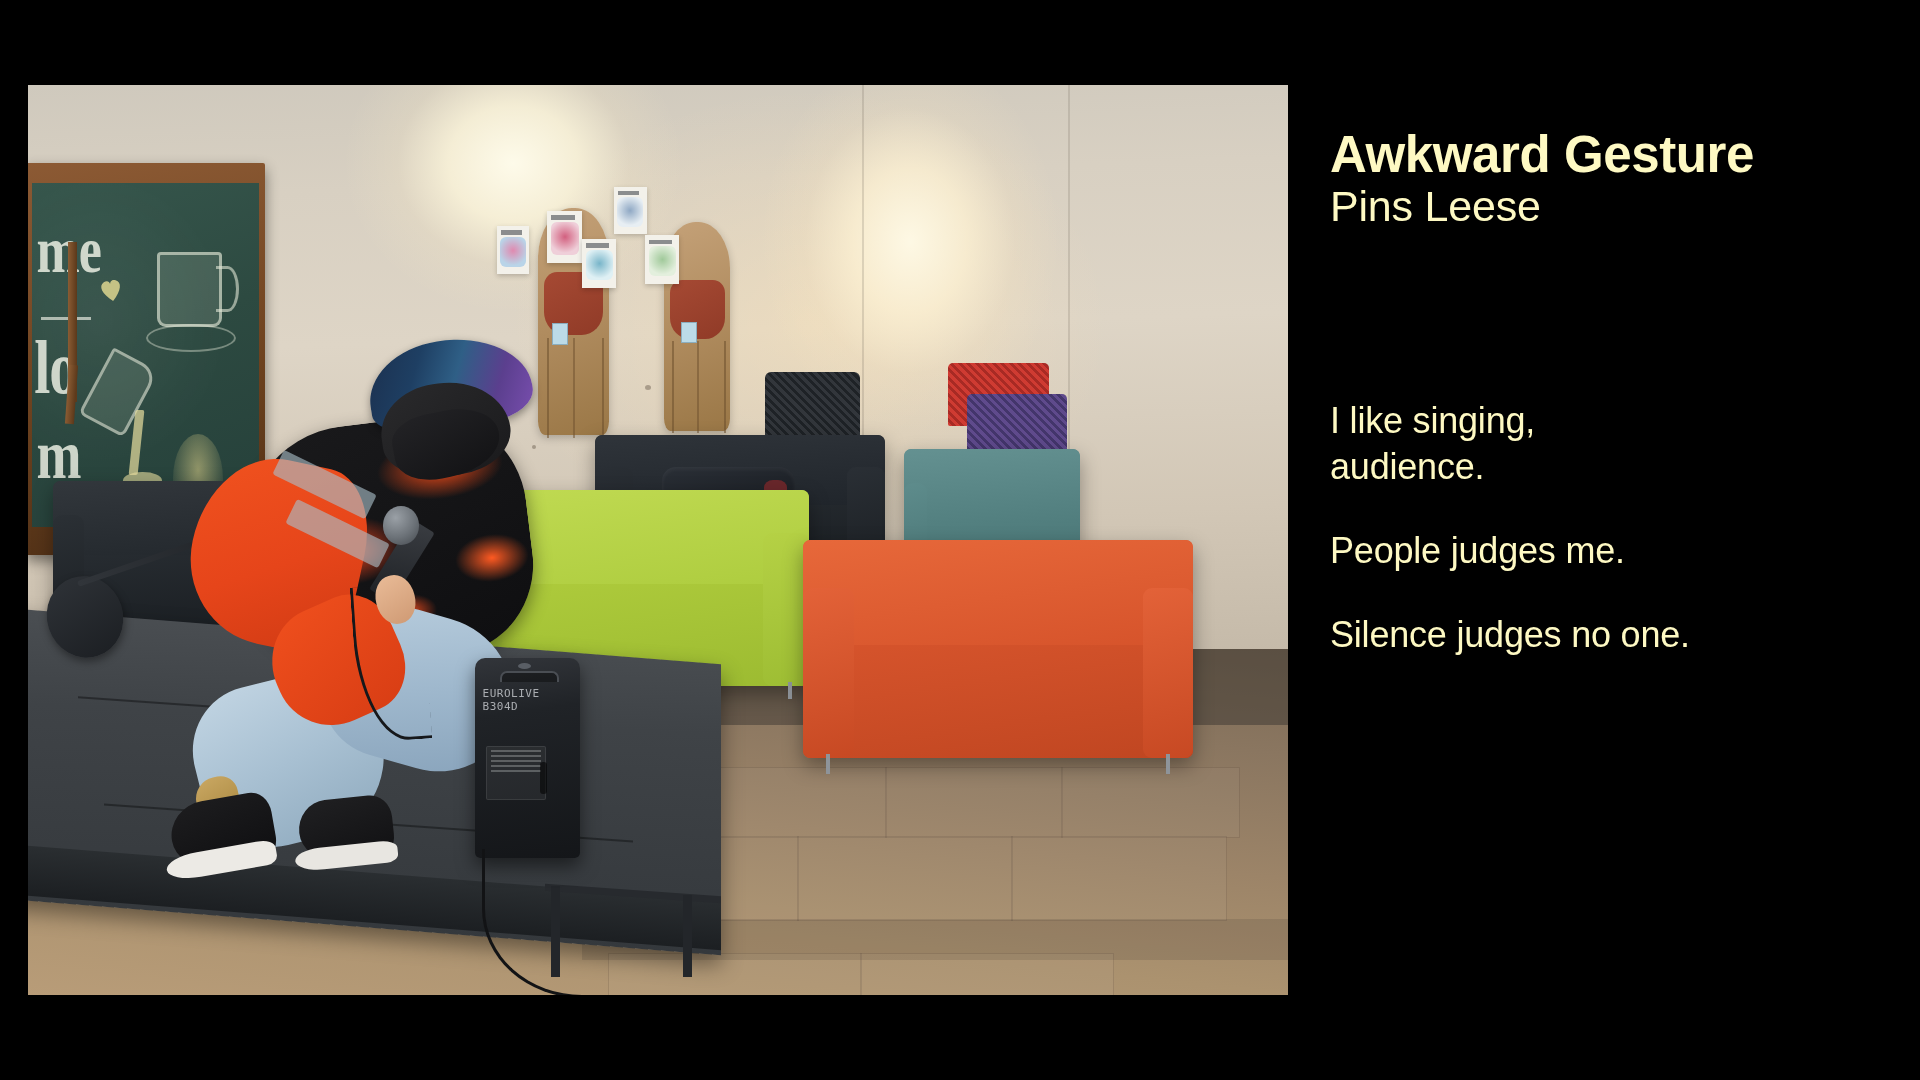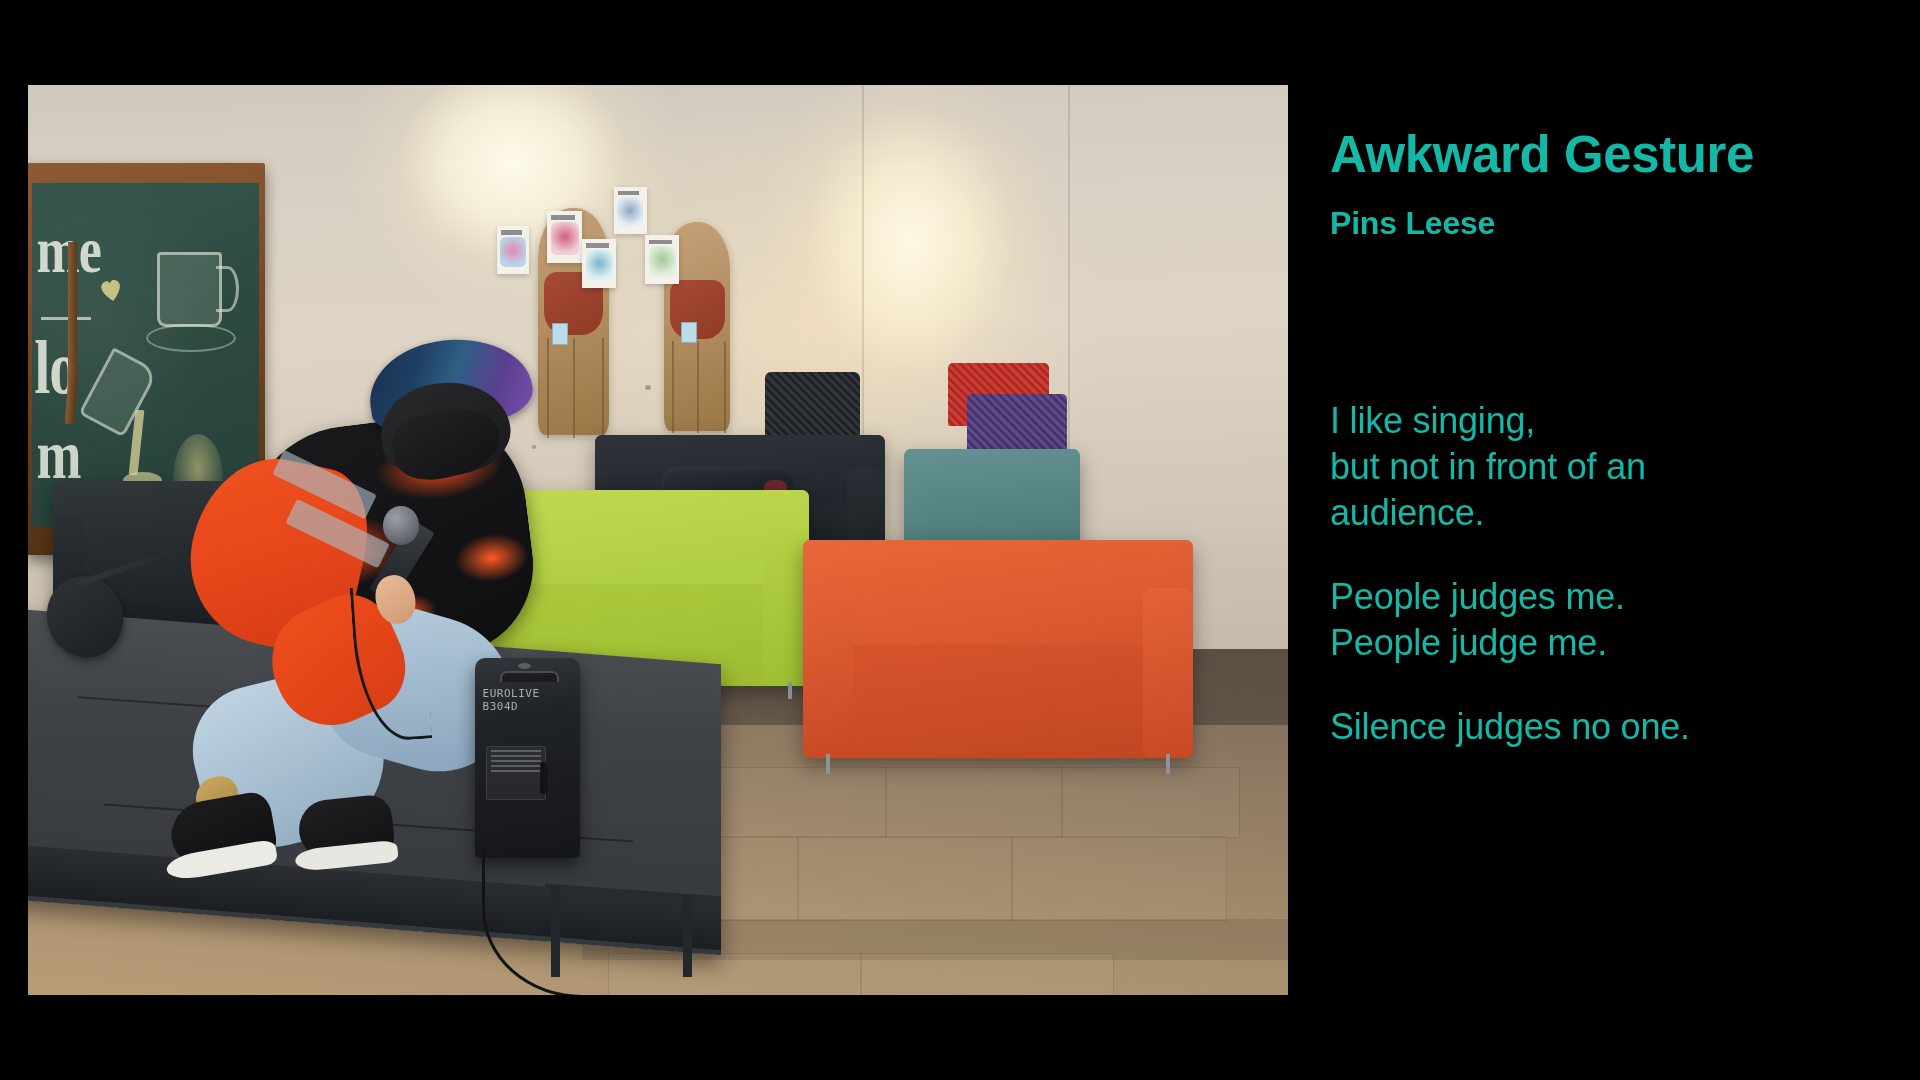--- a/index.html
+++ b/index.html
@@ -658,35 +658,35 @@
     border-radius: 0 0 0 60%;
   }
 
   
   .text-panel {
     position: absolute;
     left: 1330px;
     top: 0;
     width: 590px;
     height: 1080px;
-    color: #14b8a6;
+    color: #fef9c3;
   }
   .title-block { position: absolute; left: 0; top: 128px; }
   .poem-title {
     font-size: 51px;
     font-weight: 600;
     line-height: 1.05;
     letter-spacing: -0.4px;
     white-space: nowrap;
   }
   .poem-author {
-    font-size: 32px;
-    font-weight: 700;
+    font-size: 43px;
+    font-weight: 400;
     line-height: 1.12;
-    margin-top: 24px;
+    margin-top: 0;
     letter-spacing: -0.2px;
   }
   .poem-body {
     position: absolute;
     left: 0;
     top: 398px;
     width: 560px;
   }
   .stanza { margin-bottom: 38px; }
   .stanza:last-child { margin-bottom: 0; }
@@ -893,27 +893,25 @@
 
     <div class="title-block">
       <div class="poem-title">Awkward Gesture</div>
       <div class="poem-author">Pins Leese</div>
     </div>
 
     <div class="poem-body">
 
       <div class="stanza">
         <div class="poem-line">I like singing,</div>
-        <div class="poem-line">but not in front of an</div>
         <div class="poem-line">audience.</div>
       </div>
 
       <div class="stanza">
         <div class="poem-line">People judges me.</div>
-        <div class="poem-line">People judge me.</div>
       </div>
 
       <div class="stanza">
         <div class="poem-line">Silence judges no one.</div>
       </div>
 
     </div>
   </div>
 
 </div>

